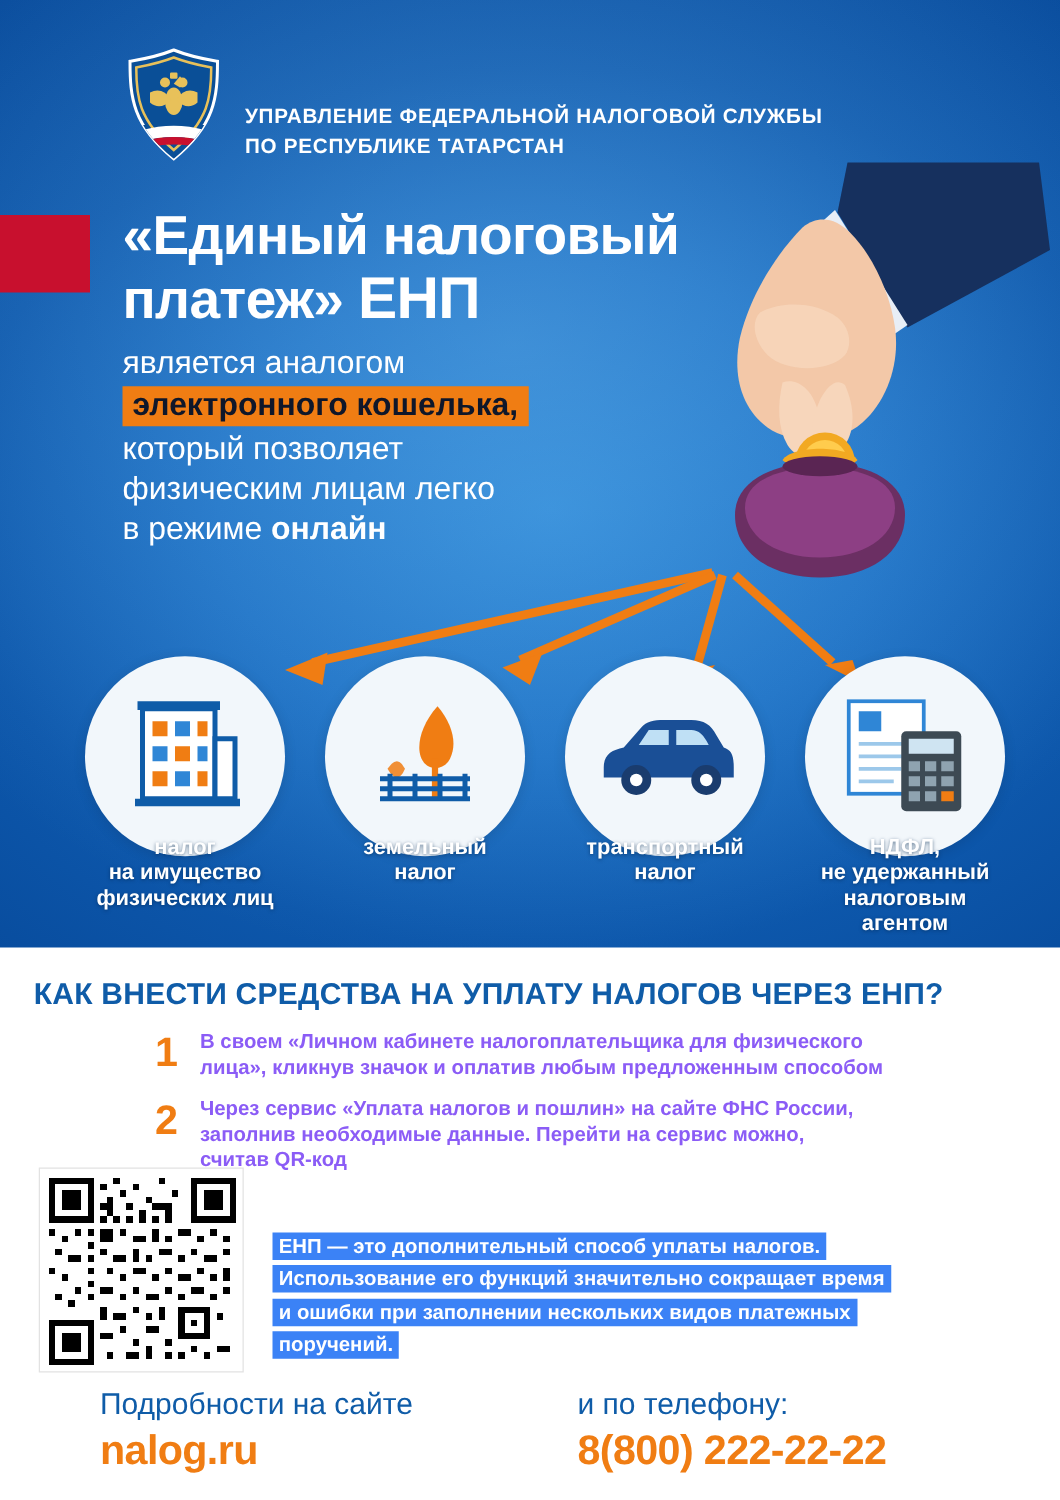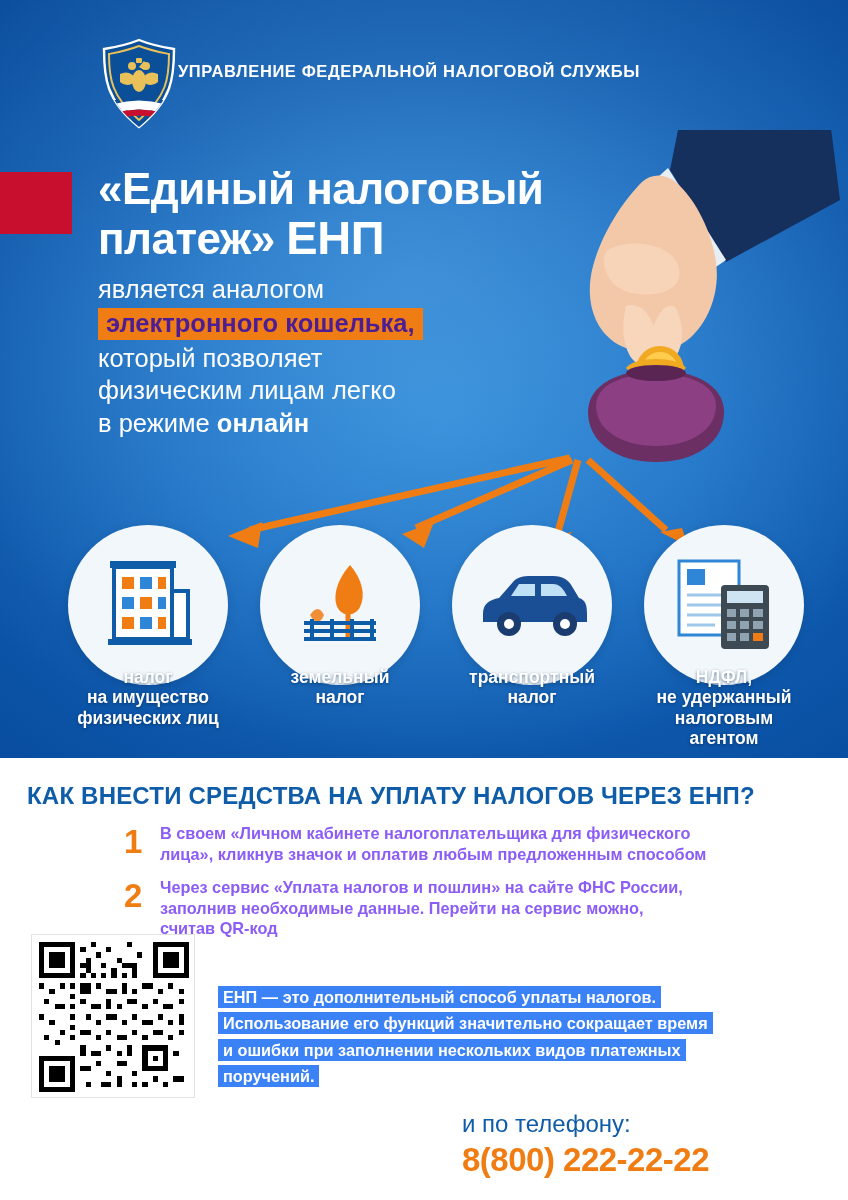--- a/index.html
+++ b/index.html
@@ -34,21 +34,22 @@
     background: radial-gradient(ellipse at 45% 40%, rgba(120,190,240,0.35) 0%, rgba(120,190,240,0.12) 45%, rgba(120,190,240,0) 70%);
     pointer-events: none;
   }
 
   
   .header {
     position: absolute;
     left: 100px;
     top: 38px;
     display: flex;
-    align-items: flex-start;
+    align-items: flex-end;
+    gap: 18px;
   }
   .emblem {
     width: 78px;
     height: 92px;
     position: relative;
     flex: none;
   }
   .header-text {
     padding-top: 22px;
   }
@@ -91,21 +92,21 @@
   .subtitle {
     margin-top: 11px;
     color: #ffffff;
     font-size: 25.5px;
     line-height: 1.27;
     font-weight: 400;
   }
   .hl {
     display: inline-block;
     background: #f07d13;
-    color: #4c1d95;
+    color: #0f172a;
     font-weight: bold;
     padding: 1px 8px 3px 8px;
     margin: 2px 0;
     line-height: 1.1;
   }
   .bold-w { font-weight: bold; }
 
   
   .art {
     position: absolute;
@@ -285,20 +286,21 @@
             <rect x="36" y="20" width="6" height="5" rx="1"></rect>
           </g>
 
           <path d="M14 66 q25 -7 50 0 v9 q-25 -7 -50 0 z" fill="#ffffff"></path>
           <path d="M14 75 q25 -7 50 0 v6 q-25 -7 -50 0 z" fill="#c8102e"></path>
         </g>
       </svg>
     </div>
     <div class="header-text">
       <div class="header-line">УПРАВЛЕНИЕ ФЕДЕРАЛЬНОЙ НАЛОГОВОЙ СЛУЖБЫ</div>
+      <div class="header-line">ПО РЕСПУБЛИКЕ ТАТАРСТАН</div>
     </div>
   </div>
 
   <div class="red-flag"></div>
 
   <div class="title-block">
     <div class="title-main">
       <div>«Единый налоговый</div>
       <div>
         <span>платеж»</span>
@@ -617,19 +619,23 @@
       </svg>
     </div>
 
     <div class="note">
       <div><span class="note-line">ЕНП — это дополнительный способ уплаты налогов.</span></div>
       <div><span class="note-line">Использование его функций значительно сокращает время</span></div>
       <div><span class="note-line">и ошибки при заполнении нескольких видов платежных</span></div>
       <div><span class="note-line">поручений.</span></div>
     </div>
 
+    <div class="footer-left">
+      <div class="footer-caption">Подробности на сайте</div>
+      <div class="footer-value">nalog.ru</div>
+    </div>
 
     <div class="footer-right">
       <div class="footer-caption">и по телефону:</div>
       <div class="footer-value">8(800) 222-22-22</div>
     </div>
   </div>
 </div>
 
 </body></html>

